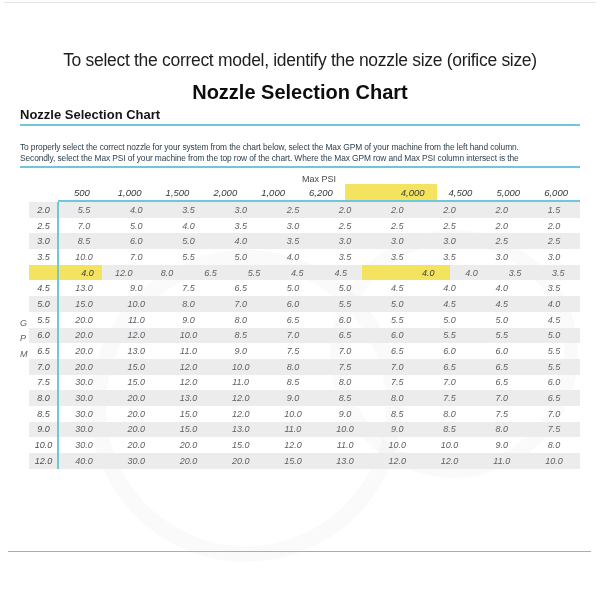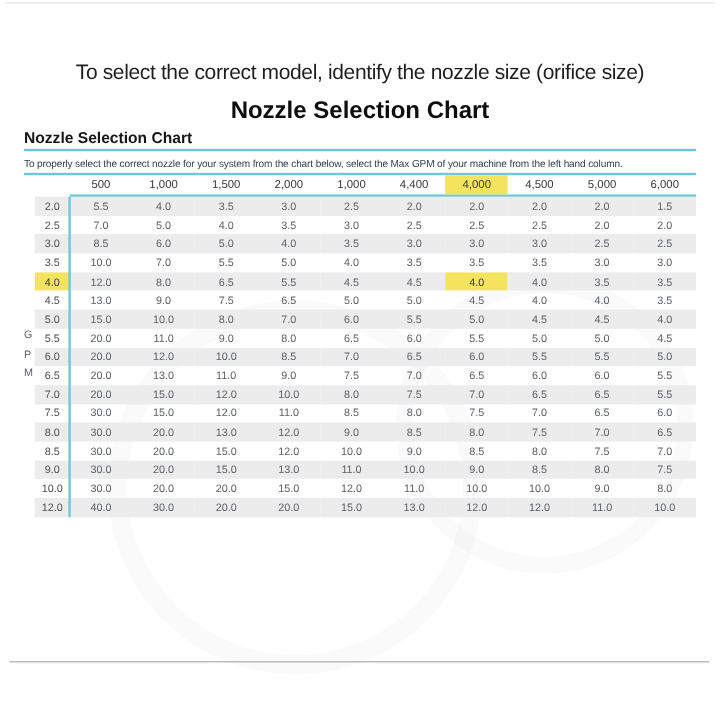--- a/index.html
+++ b/index.html
@@ -16,35 +16,35 @@
 
   .intro{padding-top:42px;text-align:center;font-size:17.5px;line-height:37px;
          color:#1e1e1e;letter-spacing:-0.3px;white-space:nowrap;position:relative;}
   .main-heading{margin-top:2px;text-align:center;font-size:20px;font-weight:bold;
          color:#0d0d0d;line-height:22px;position:relative;}
 
   .section{position:relative;margin:4px 20px 0 20px;width:560px;}
   .section-title{font-size:13px;font-weight:bold;color:#161616;line-height:15px;}
   .rule{height:2px;background:var(--accent,#6fc8d7);margin-top:2px;}
   .rule2{height:2px;background:var(--accent,#6fc8d7);margin-top:2px;}
-  .desc{margin-top:5px;font-size:8.4px;line-height:11px;color:#31424e;
+  .desc{margin-top:16px;font-size:8.4px;line-height:11px;color:#31424e;
         letter-spacing:-0.1px;white-space:nowrap;}
 
   .maxpsi{margin-top:6px;margin-left:38px;text-align:center;font-size:9px;color:#4a4a4a;}
 
-  .trow{display:flex;align-items:flex-start;}
+  .trow{display:flex;align-items:flex-end;font-style:italic;}
   .thead-row{height:16px;font-size:9.5px;color:#383838;}
   .data-row{height:15.7px;font-size:9px;color:#5d6165;}
   .gutter{width:9px;flex:0 0 9px;text-align:left;font-size:9px;color:#5d6165;}
   .rowhead{width:29px;flex:0 0 29px;text-align:center;color:#4d4f52;height:100%;
            display:flex;align-items:center;justify-content:center;}
   .cell{flex:1;text-align:center;height:100%;
         display:flex;align-items:center;justify-content:center;}
   .data-row.alt .rowhead,.data-row.alt .cell{background:var(--altrow,#ececec);}
-  .hl{background:var(--highlight,#f4e35e) !important;color:#3c3c3c;}
+  .hl{background:var(--highlight,#f4e35e) !important;color:#3c3c3c;padding-left:44px;}
   .hline{margin-left:38px;height:2px;background:var(--accent,#6fc8d7);}
   .tbody{position:relative;}
   .vline{position:absolute;left:37px;top:0;bottom:0;width:2px;background:var(--accent,#6fc8d7);}
 </style>
 </head>
 <body>
 
 <div id="page">
   <div class="top-hairline"></div>
   <div class="watermark wm1"></div>
@@ -54,33 +54,35 @@
     <div>To select the correct model, identify the nozzle size (orifice size)</div>
   </div>
 
   <div class="main-heading">Nozzle Selection Chart</div>
 
   <div class="section">
     <div class="section-title">Nozzle Selection Chart</div>
     <div class="rule"></div>
     <div class="desc">
       <div>To properly select the correct nozzle for your system from the chart below, select the Max GPM of your machine from the left hand column.</div>
+      <div>Secondly, select the Max PSI of your machine from the top row of the chart. Where the Max GPM row and Max PSI column intersect is the</div>
     </div>
     <div class="rule2"></div>
 
+    <div class="maxpsi">Max PSI</div>
 
     <div id="thead" class="trow thead-row">
         <div class="gutter"></div>
         <div class="rowhead"></div>
         <div class="cell">500</div>
         <div class="cell">1,000</div>
         <div class="cell">1,500</div>
         <div class="cell">2,000</div>
         <div class="cell">1,000</div>
-        <div class="cell">4,400</div>
+        <div class="cell">6,200</div>
         <div class="cell hl">4,000</div>
         <div class="cell">4,500</div>
         <div class="cell">5,000</div>
         <div class="cell">6,000</div>
       </div>
     <div class="hline"></div>
     <div id="tbody" class="tbody">
       <div class="vline"></div>
     <div class="trow data-row alt">
           <div class="gutter"></div>

